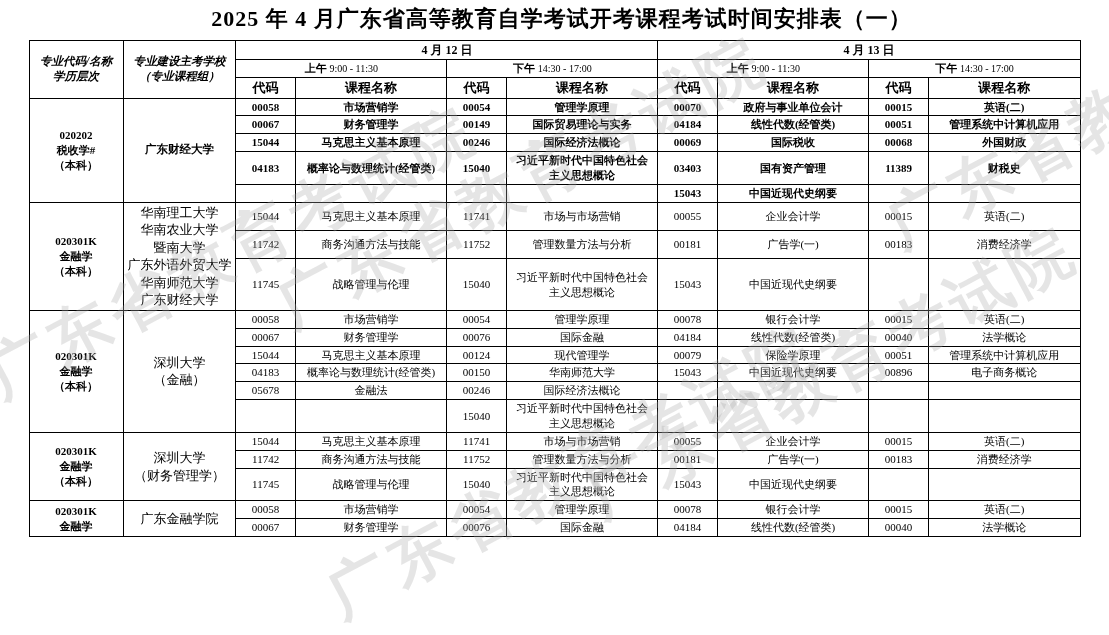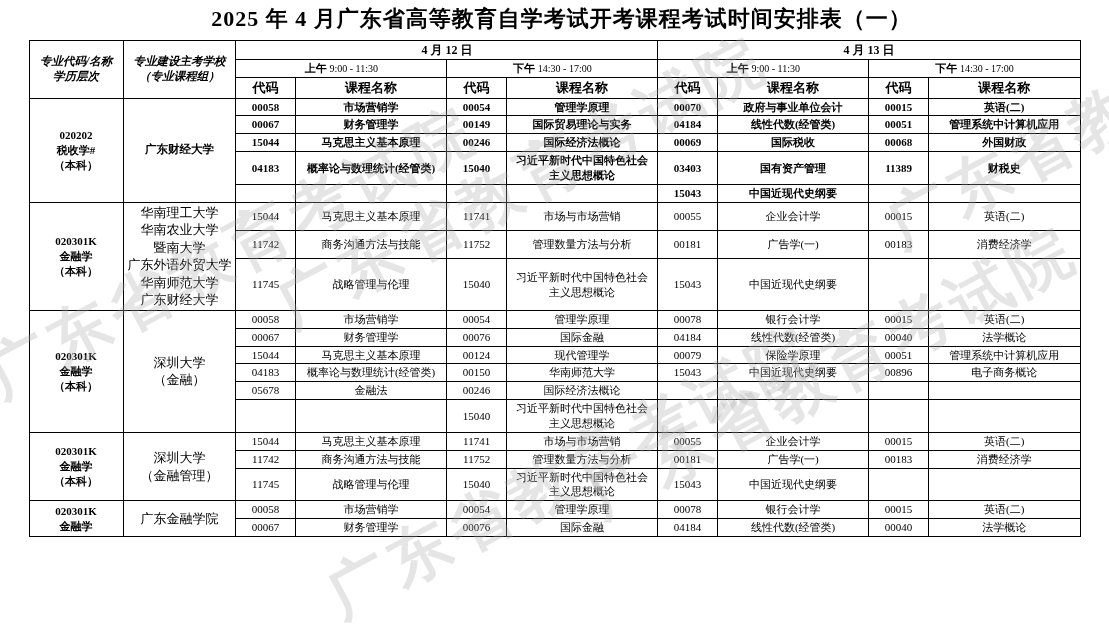--- a/index.html
+++ b/index.html
@@ -347,21 +347,21 @@
           <td></td>
         </tr>
         <tr>
           <td rowspan="3" class="major-cell">
             <div>020301K</div>
             <div>金融学</div>
             <div>（本科）</div>
           </td>
           <td rowspan="3" class="school-cell">
             <div>深圳大学</div>
-            <div>（金融管理）</div>
+            <div>（财务管理学）</div>
           </td>
           <td>15044</td>
           <td>马克思主义基本原理</td>
           <td>11741</td>
           <td>市场与市场营销</td>
           <td>00055</td>
           <td>企业会计学</td>
           <td>00015</td>
           <td>英语(二)</td>
         </tr>

